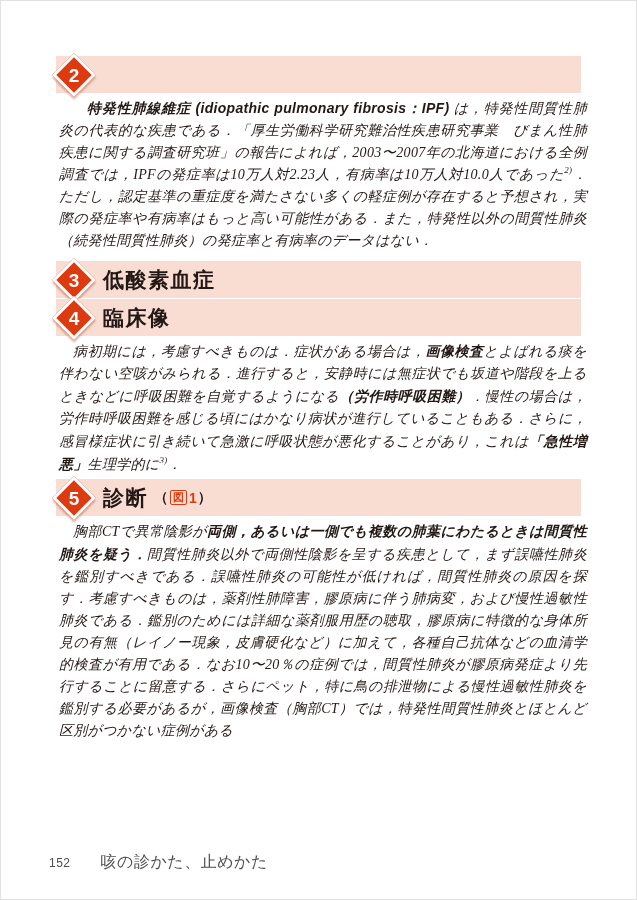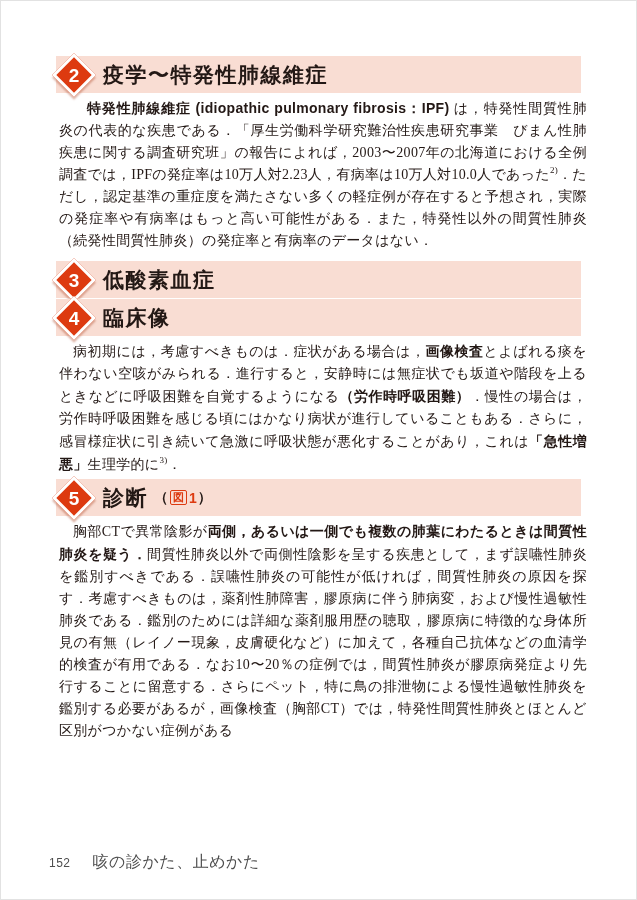--- a/index.html
+++ b/index.html
@@ -42,51 +42,51 @@
     font-size:11px; line-height:1; padding:1px 2px; margin:0 1px;
   }
   .fignum { color:var(--red); font-size:14px; }
 
   
   .body {
     margin:4px 4px 0 0;
     font-family:"Liberation Serif","DejaVu Serif",serif;
     font-size:14px; line-height:22px; text-align:justify;
     letter-spacing:.3px;
+    font-style:italic;
   }
   .para { margin:0; text-indent:1em; }
   .para.indent2 { text-indent:2em; }
   .b { font-family:"Liberation Sans",sans-serif; font-weight:bold; }
   sup.ref { font-size:9px; line-height:0; vertical-align:super; }
 
   
   .sec-3 { margin-top:9px; }
   .sec-4 { margin-top:1px; }
   .sec-5 { margin-top:3px; }
 
   
   .footer {
     position:absolute; left:48px; bottom:26px;
-    display:flex; align-items:baseline; gap:22px; color:#4d4d4d;
+    display:flex; align-items:baseline; gap:30px; color:#4d4d4d;
   }
   .footer .pagenum { font-family:"Liberation Sans",sans-serif; font-size:12px; letter-spacing:.5px; }
   .footer .booktitle { font-family:Liberation Mono, monospace; font-size:16px; letter-spacing:.5px; }
 </style>
 </head>
 <body>
 
 <div class="page">
   <div class="content">
 
     <section class="sec sec-2">
       <div class="banner">
         <div class="diamond">
           <span class="num">2</span>
         </div>
-        <h2 class="title">疫学〜特発性肺線維症</h2>
       </div>
       <div class="body">
         <p class="para indent2"><span class="b">特発性肺線維症 (idiopathic pulmonary fibrosis：IPF)</span><span> は，特発性間質性肺炎の代表的な疾患である．「厚生労働科学研究難治性疾患研究事業　びまん性肺疾患に関する調査研究班」の報告によれば，2003〜2007年の北海道における全例調査では，IPFの発症率は10万人対2.23人，有病率は10万人対10.0人であった</span><sup class="ref">2)</sup><span>．ただし，認定基準の重症度を満たさない多くの軽症例が存在すると予想され，実際の発症率や有病率はもっと高い可能性がある．また，特発性以外の間質性肺炎（続発性間質性肺炎）の発症率と有病率のデータはない．</span></p>
       </div>
     </section>
 
     <section class="sec sec-3">
       <div class="banner">
         <div class="diamond">
           <span class="num">3</span>

